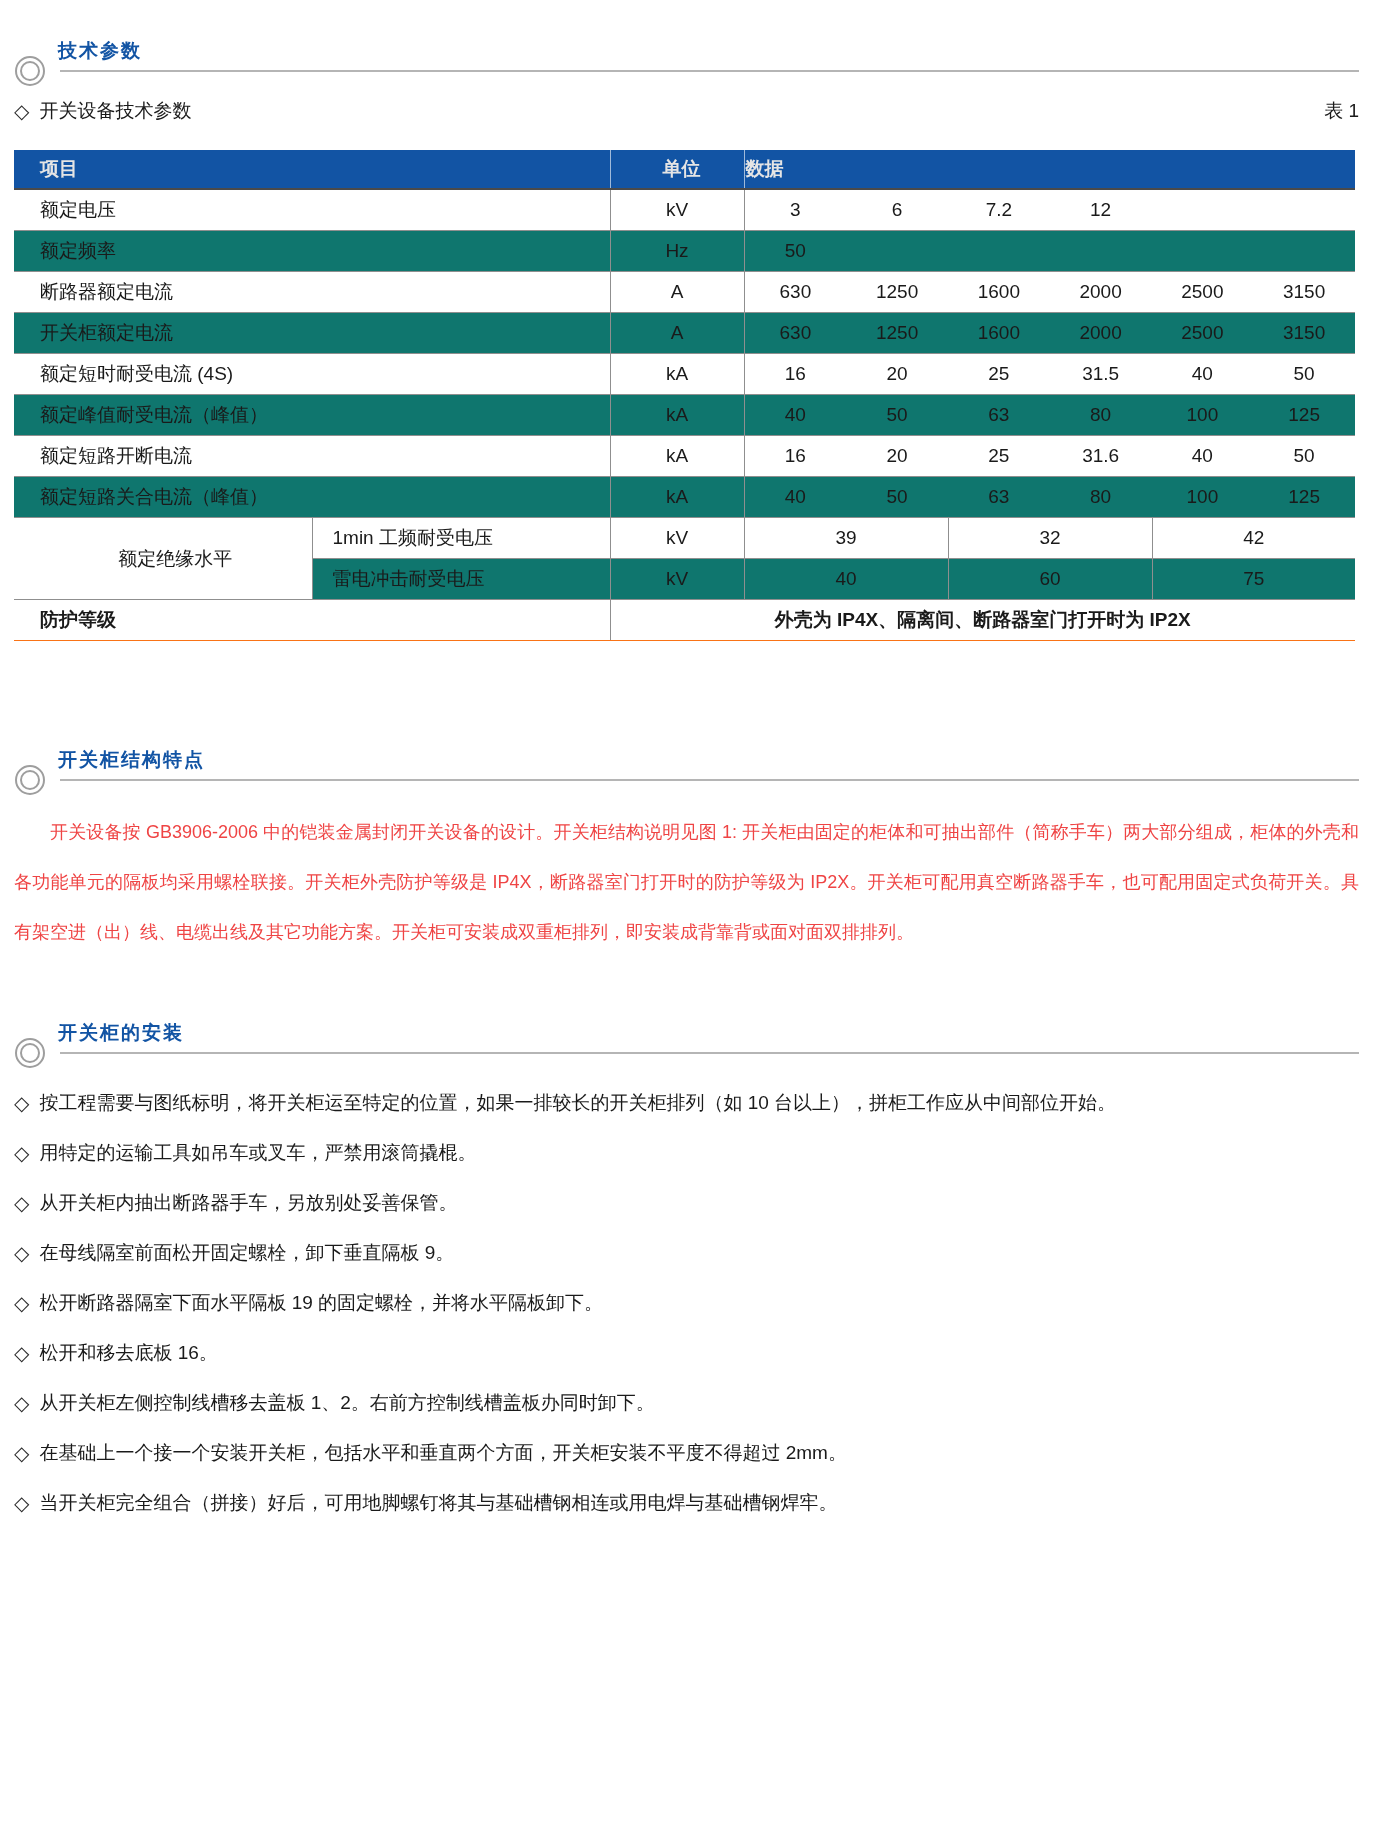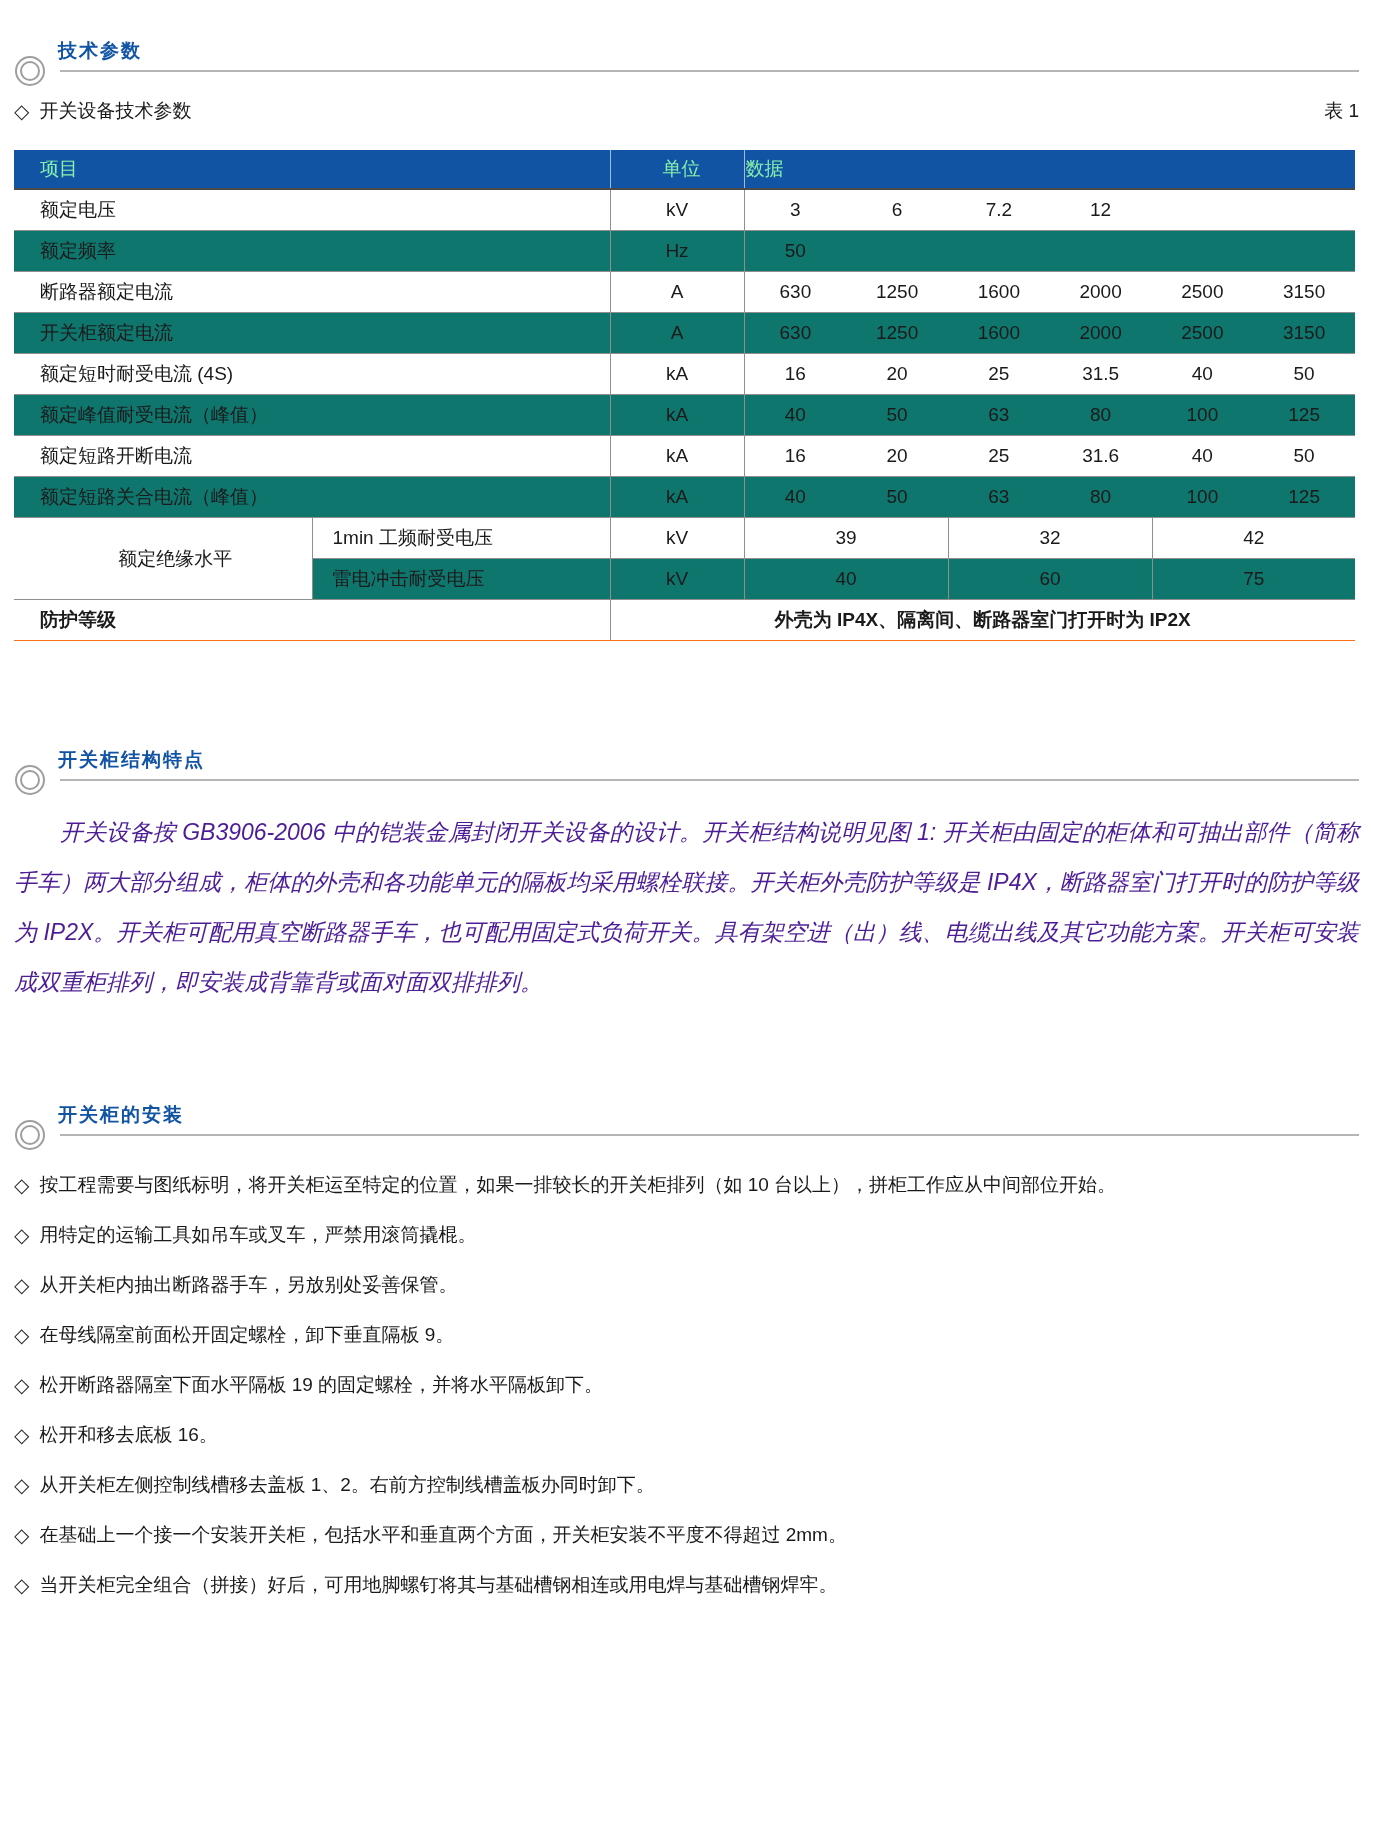--- a/index.html
+++ b/index.html
@@ -16,37 +16,37 @@
     color:#1254a4; letter-spacing:2px;
   }
   .rule-line { position:absolute; left:46px; right:0; top:42px; height:2px; background:#b5b5b5; }
   .ring {
     position:absolute; left:1px; top:28px; width:30px; height:30px;
     box-sizing:border-box; border:2px solid #9e9e9e; border-radius:50%; background:#fff;
   }
   .ring::after { content:""; position:absolute; inset:3px; border:2px solid #9e9e9e; border-radius:50%; }
   #sec1 { margin-top:28px; }
   #sec2 { margin-top:96px; }
-  #sec3 { margin-top:85px; }
+  #sec3 { margin-top:53px; }
 
   
   .subline {
     display:flex; justify-content:space-between; align-items:flex-start;
     margin:0 14px; font-size:19px; line-height:26px;
   }
   .subline .lead { display:flex; align-items:flex-start; }
   .diamond { font-size:20px; line-height:26px; margin-right:10px; color:#2b2b2b; }
 
   
   table.params {
     width:1341px; margin:26px 0 0 14px; border-collapse:collapse; table-layout:fixed;
     font-size:19px;
   }
   table.params thead th {
-    background:#1254a4; color:#86efac; font-weight:normal; font-size:19px;
+    background:#1254a4; color:#e5e5e5; font-weight:bold; font-size:19px;
     height:36px; border-bottom:2px solid #4a4a4a;
   }
   th.c-item { text-align:left; padding-left:26px; }
   th.c-unit { text-align:center; border-left:1px solid rgba(255,255,255,.6); border-right:1px solid rgba(255,255,255,.6);padding-left:10px; }
   th.c-data { text-align:left; }
   table.params tbody td { height:38px; border-top:1px solid #8f8f8f; vertical-align:middle; }
   table.params tbody tr:last-child td { border-bottom:1px solid #f97316;font-weight:bold; }
   tr.alt { background:#0f766e; }
   td.label { text-align:left; padding-left:26px; }
   td.unit  { text-align:center; border-left:1px solid #8f8f8f; border-right:1px solid #8f8f8f; }
@@ -54,22 +54,22 @@
   .grid6 { display:grid; grid-template-columns:repeat(6,1fr); }
   .grid6 span { text-align:center; }
   td.group { text-align:center; padding-left:26px; }
   td.sub   { text-align:left; padding-left:20px; border-left:1px solid #8f8f8f; }
   td.v3    { text-align:center; }
   td.v3 + td.v3 { border-left:1px solid #8f8f8f; }
   td.merged { text-align:center; border-left:1px solid #8f8f8f;margin-left:36px; }
 
   
   p.struct {
-    margin:0 14px; font-size:23px; line-height:50px;
-    text-align:justify; text-indent:2em; color:#4c1d95;font-style:italic;
+    margin:0 14px; font-size:18px; line-height:50px;
+    text-align:justify; text-indent:2em; color:#ef4444;
   }
 
   
   ul.install { list-style:none; margin:10px 14px 0; padding:0; }
   ul.install li { display:flex; align-items:flex-start; margin-bottom:24px; font-size:19px; line-height:26px; }
 </style>
 </head>
 <body>
 
 <div class="sec-head" id="sec1">

